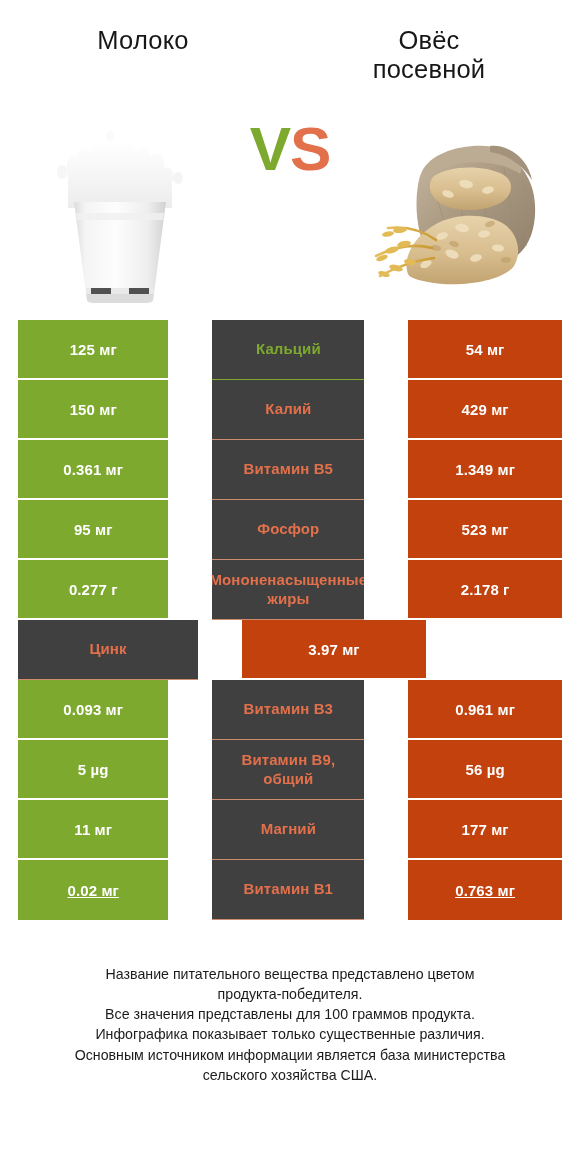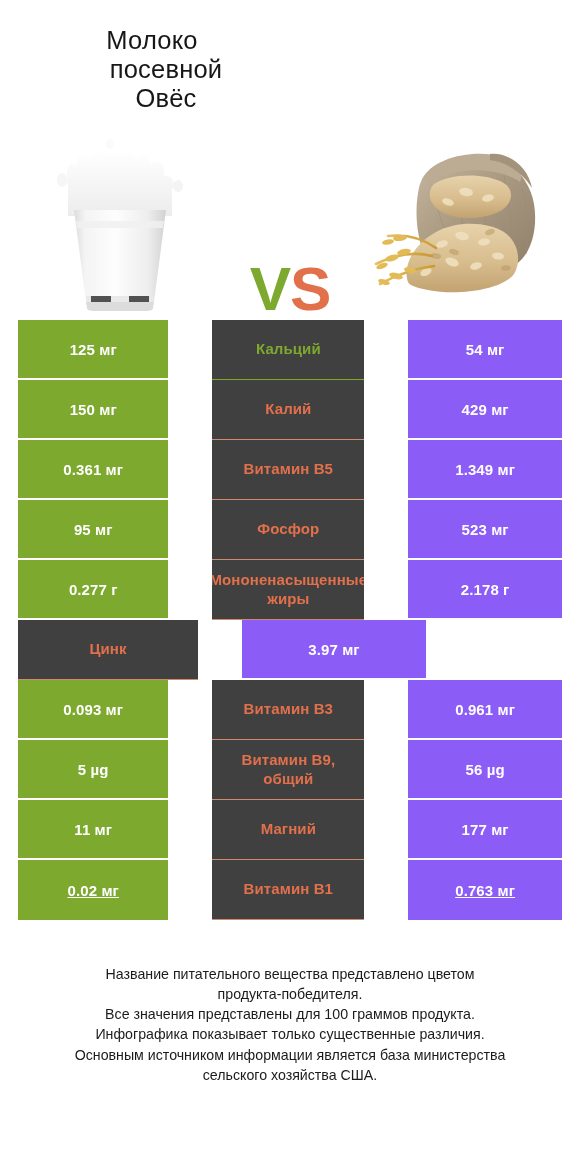--- a/index.html
+++ b/index.html
@@ -24,40 +24,39 @@
     background: #ffffff;
   }
 
   
   .titles {
     display: flex;
     align-items: flex-start;
     padding: 26px 26px 0 18px;
     box-sizing: border-box;
     height: 112px;
-    flex-direction: column;
   }
   .title-block {
     width: 50%;
     text-align: center;
     line-height: 1.14;
     font-size: 25.5px;
     font-weight: 400;
     letter-spacing: .2px;
     color: #171717;
   }
   .title-left { padding-right: 22px; }
   .title-right { padding-left: 14px; }
 
   
   .hero {
     position: relative;
     height: 208px;
     display: flex;
-    align-items: flex-end;
+    align-items: flex-start;
     justify-content: space-between;
     padding: 0 14px;
     box-sizing: border-box;
   }
   .hero-img {
     width: 210px;
     height: 200px;
     position: relative;
     flex: none;
   }
@@ -101,21 +100,21 @@
     text-align: center;
   }
   .cell-left {
     width: 180px;
     background: #7da92e;
     color: #ffffff;
     border-bottom: 2px solid #ffffff;
   }
   .cell-right {
     width: 184px;
-    background: #8b5cf6;
+    background: #c2410c;
     color: #ffffff;
     border-bottom: 2px solid #ffffff;
   }
   .cell-mid {
     width: 180px;
     background: #404040;
     padding: 0 4px;
     overflow: hidden;
     white-space: nowrap;
     line-height: 1.25;
@@ -142,22 +141,22 @@
 </head>
 <body>
 
 <div class="page">
 
   <div class="titles">
     <div class="title-block title-left">
       <span>Молоко</span>
     </div>
     <div class="title-block title-right">
+      <div>Овёс</div>
       <div>посевной</div>
-      <div>Овёс</div>
     </div>
   </div>
 
   <div class="hero">
 
     <div class="hero-img">
       <div class="milk-wrap">
         <svg width="140" height="190" viewBox="0 0 140 190" aria-hidden="true">
           <defs>
             <linearGradient id="glassGrad" x1="0" y1="0" x2="1" y2="0">

